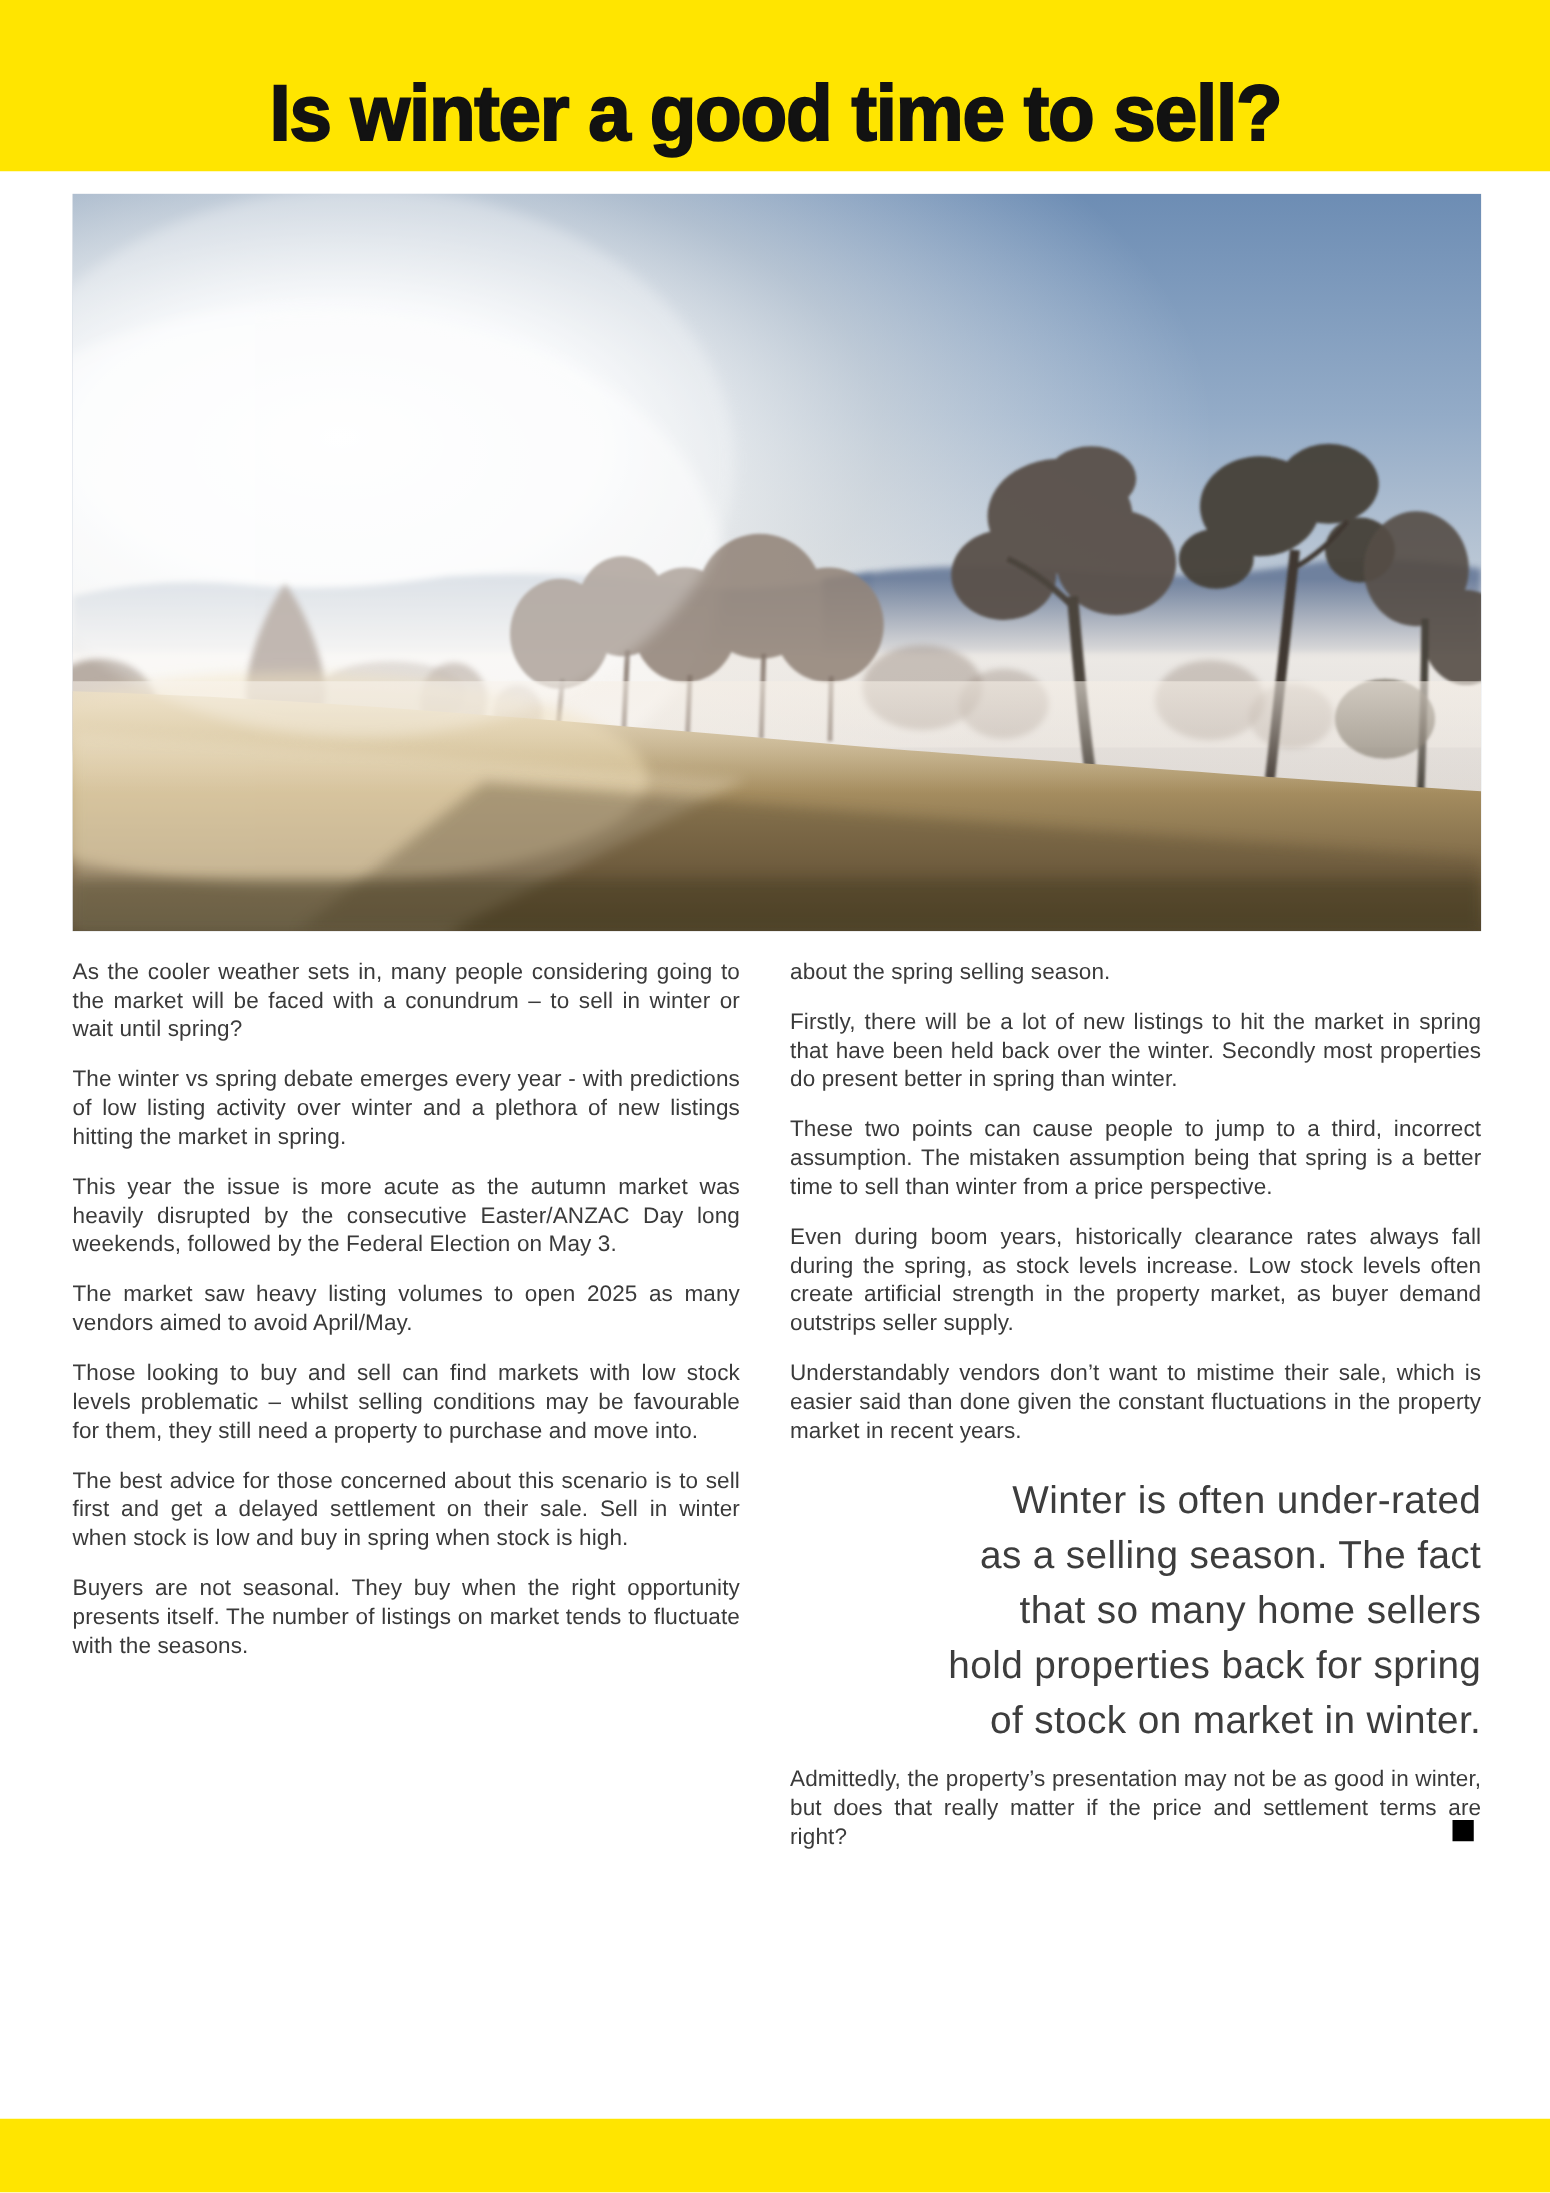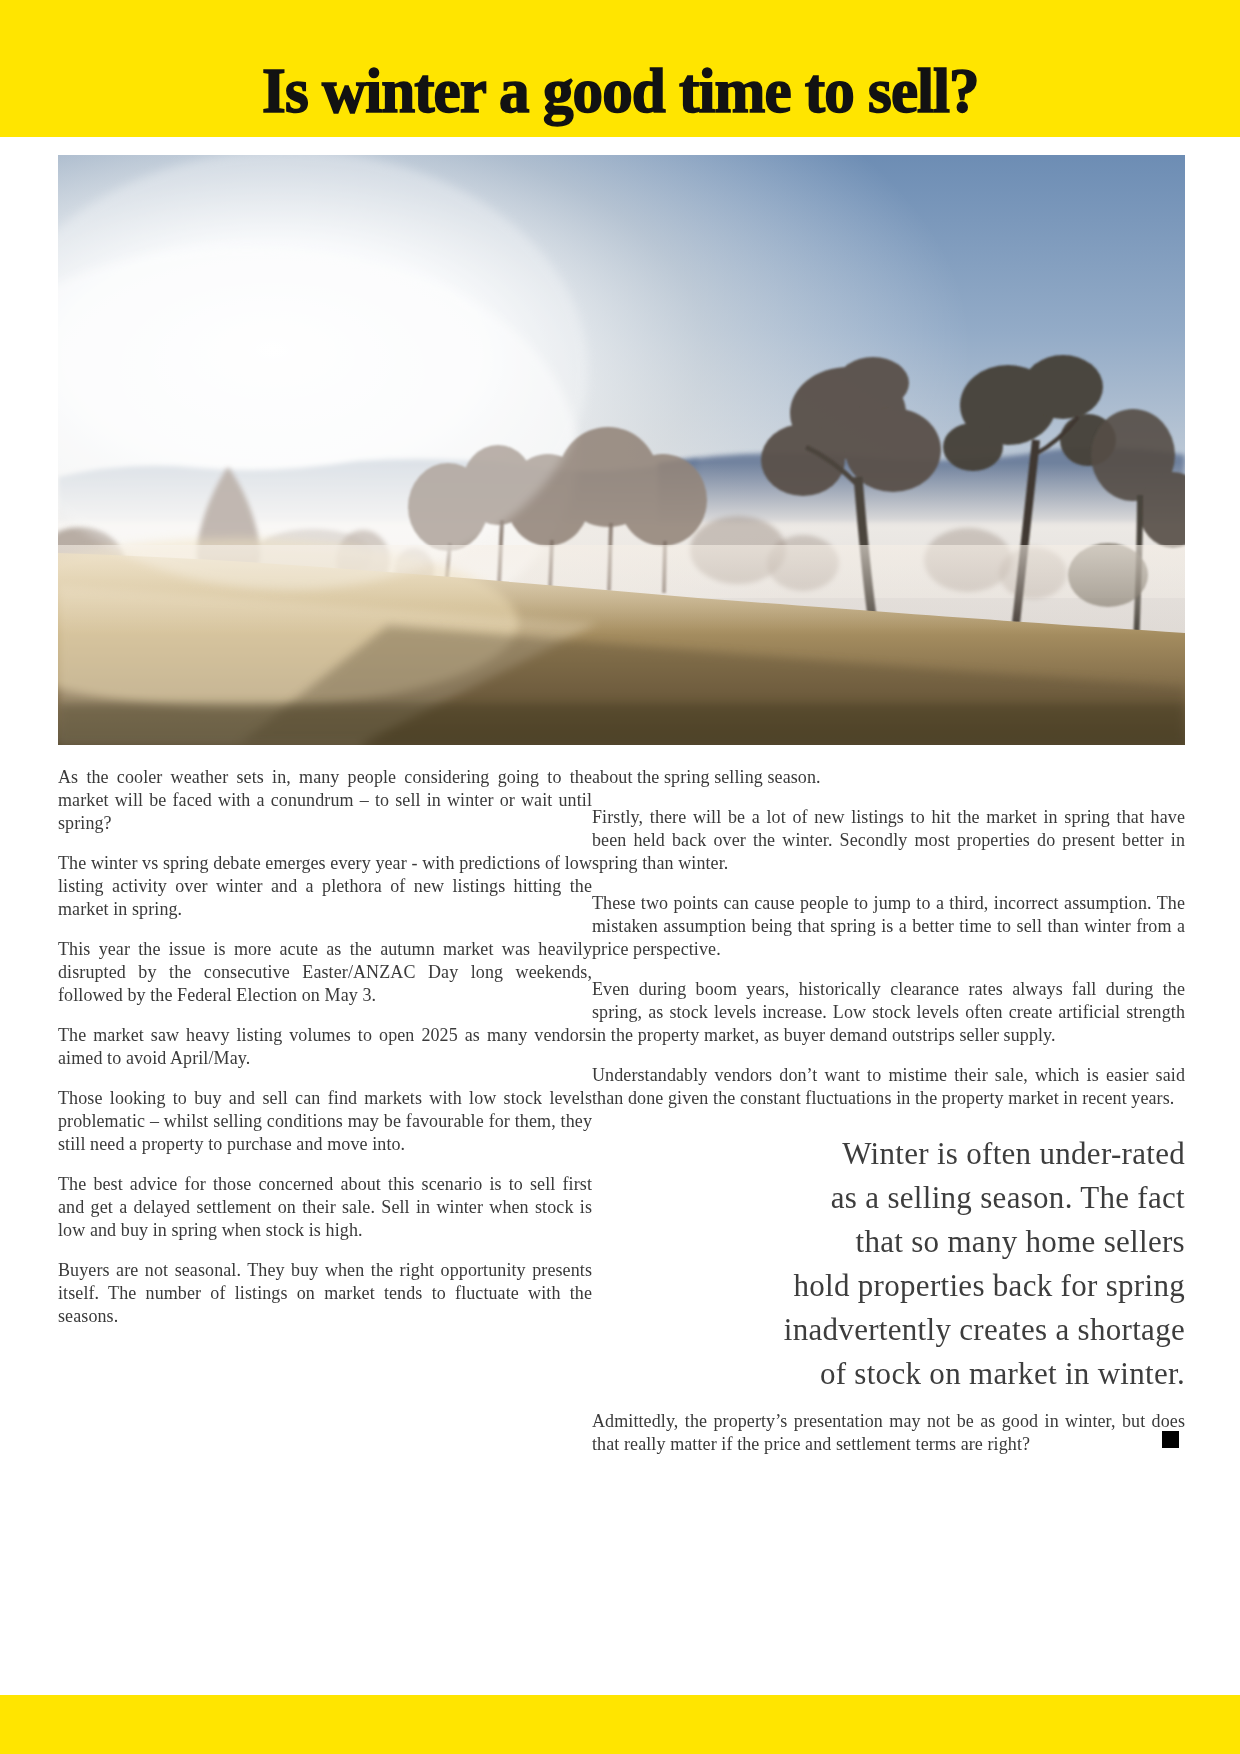--- a/index.html
+++ b/index.html
@@ -1,21 +1,21 @@
 <!DOCTYPE html>
 <html><head>
 <meta charset="utf-8">
 <style>
   html, body { margin: 0; padding: 0; background: #ffffff; }
   body {
     width: 1240px; height: 1754px;
     font-family: "Liberation Sans", "DejaVu Sans", sans-serif;
     position: relative; overflow: hidden;
   }
-  .page { width: 1240px; height: 1754px; position: relative; background: #fff; font-family: Liberation Serif, serif; }
+  .page { width: 1240px; height: 1754px; position: relative; background: #fff; }
 
   
   .banner-top {
     height: 137px; background: #FFE500;
     display: flex; align-items: flex-end; justify-content: center;
     box-sizing: border-box; padding-bottom: 14px;
   }
   .banner-top h1 {
     margin: 0; font-size: 63px; line-height: 1; font-weight: 800;
     color: #121212; letter-spacing: -1px;
@@ -30,21 +30,21 @@
   
   .hero {
     margin: 18px 55px 0 58px; width: 1127px; height: 590px;
     position: relative; overflow: hidden; background: #cfd6de;
   }
   .hero svg { display: block; width: 1127px; height: 590px; }
 
   
   .columns {
     margin: 21px 55px 0 58px; width: 1127px;
-    display: grid; grid-template-columns: 534px 1fr; 
+    display: grid; grid-template-columns: 534px 1fr; column-gap: 40px;
   }
   .col p {
     margin: 0 0 17px 0;
     font-size: 18px; line-height: 23px;
     color: #3a3a3a;
     text-align: justify;
     letter-spacing: 0.1px;
   }
   .pull-quote {
     margin: 22px 0 14px 0;
@@ -226,21 +226,20 @@
       <p>Firstly, there will be a lot of new listings to hit the market in spring that have been held back over the winter. Secondly most properties do present better in spring than winter.</p>
       <p>These two points can cause people to jump to a third, incorrect assumption. The mistaken assumption being that spring is a better time to sell than winter from a price perspective.</p>
       <p>Even during boom years, historically clearance rates always fall during the spring, as stock levels increase. Low stock levels often create artificial strength in the property market, as buyer demand outstrips seller supply.</p>
       <p>Understandably vendors don’t want to mistime their sale, which is easier said than done given the constant fluctuations in the property market in recent years.</p>
 
       <div class="pull-quote">
         <div>Winter is often under-rated</div>
         <div>as a selling season. The fact</div>
         <div>that so many home sellers</div>
         <div>hold properties back for spring</div>
-        <div>inadvertently creates a shortage</div>
         <div>of stock on market in winter.</div>
       </div>
 
       <p>Admittedly, the property’s presentation may not be as good in winter, but does that really matter if the price and settlement terms are right?</p>
 
       <div class="end-row">
         <span class="end-mark"></span>
       </div>
     </div>
 

